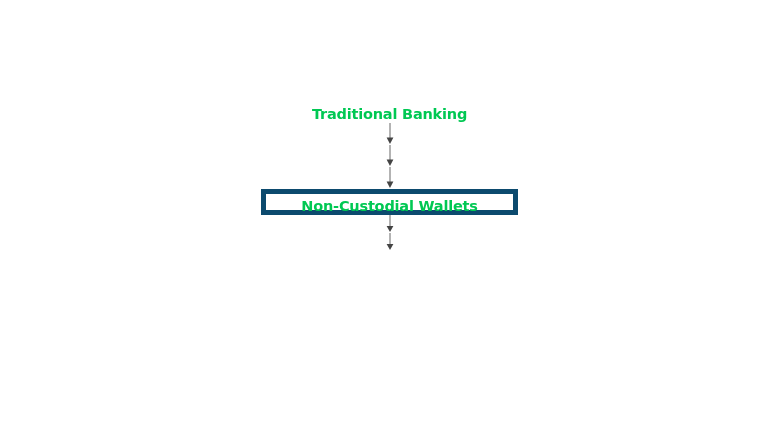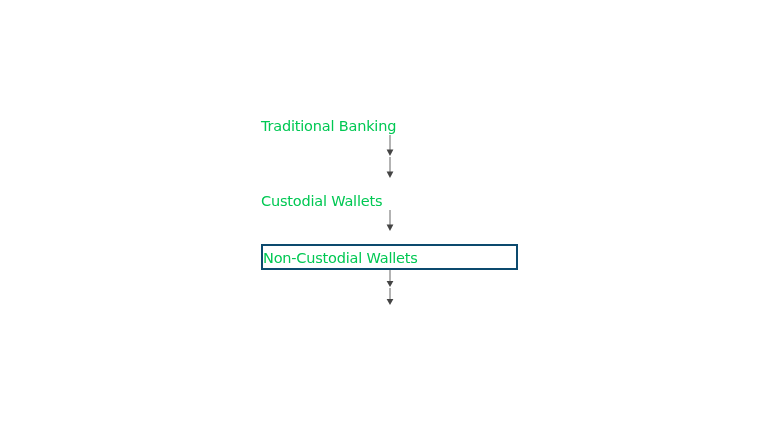--- a/index.html
+++ b/index.html
@@ -31,42 +31,41 @@
     width: 257px;
     display: flex;
     flex-direction: column;
     align-items: center;
   }
 
   
   .node {
     width: 257px;
     box-sizing: border-box;
-    text-align: left;
-    font-weight: normal;
+    text-align: center;
+    font-weight: bold;
     font-size: 14.5px;
     letter-spacing: -0.2px;
     line-height: 1;
     white-space: nowrap;
-    margin-top: 12px;
   }
 
   
   .node.plain {
     color: #00c853;
     padding: 2px 0 3px 0;
     height: 19px;
     line-height: 16px;
   }
 
   
   .node.outlined {
     color: #00c853;
     background: #ffffff;
-    border: 2px solid #0c4a6e;
+    border: 5px solid #0c4a6e;
     height: 26px;
     line-height: 24px;
   }
 
   
   .node.filled {
     color: #ffffff;
     background: #00c853;
     border: 1px solid #00c853;
     height: 26px;
@@ -98,21 +97,20 @@
     </span>
 
 
     <span class="connector">
       <svg width="12" height="22" viewBox="0 0 12 22" aria-hidden="true">
         <line x1="6" y1="0" x2="6" y2="15" stroke="#8a8a8a" stroke-width="1.3"></line>
         <polygon points="6,21 2.6,14.5 9.4,14.5" fill="#444444"></polygon>
       </svg>
     </span>
 
-    <div class="node plain">Custodial Wallets</div>
 
     <span class="connector">
       <svg width="12" height="22" viewBox="0 0 12 22" aria-hidden="true">
         <line x1="6" y1="0" x2="6" y2="15" stroke="#8a8a8a" stroke-width="1.3"></line>
         <polygon points="6,21 2.6,14.5 9.4,14.5" fill="#444444"></polygon>
       </svg>
     </span>
 
     <div class="node outlined">Non-Custodial Wallets</div>
 

